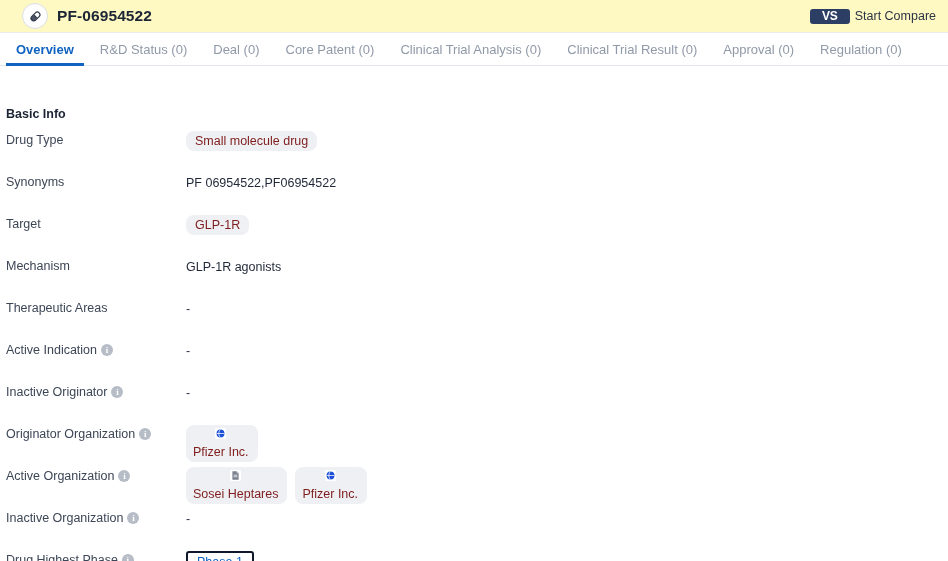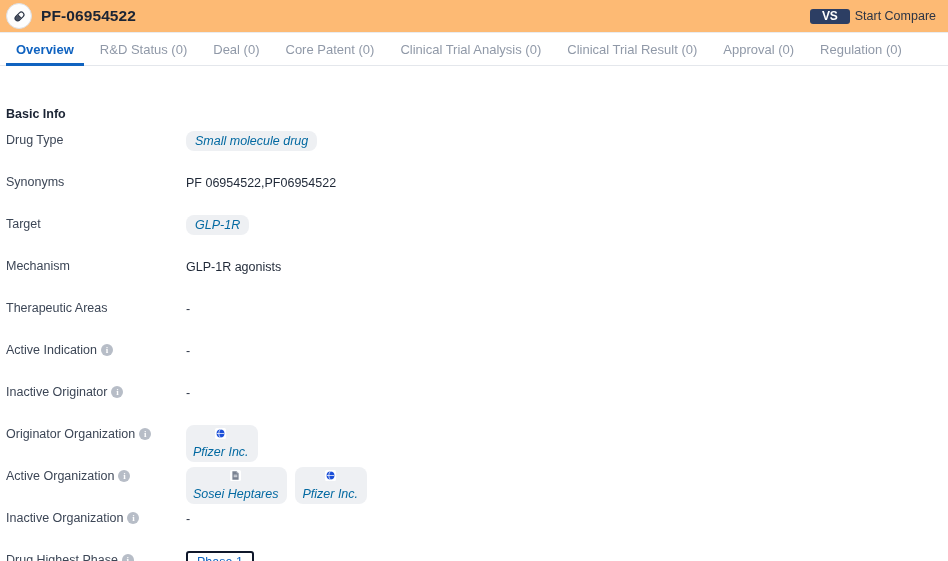--- a/index.html
+++ b/index.html
@@ -14,24 +14,24 @@
     color: #313a4b;
     overflow: hidden;
     position: relative;
   }
 
   
   .header {
     height: 33px;
     display: flex;
     align-items: center;
-    padding: 0 10px 0 6px;
+    padding: 0 10px 0 22px;
     box-sizing: border-box;
     border-bottom: 1px solid #e9ecef;
-    background: #fdba74;
+    background: #fef9c3;
   }
   .drug-icon {
     width: 24px;
     height: 24px;
     border-radius: 50%;
     border: 1px solid #dcdfe4;
     background: #fdfdfd;
     display: flex;
     align-items: center;
     justify-content: center;
@@ -175,27 +175,26 @@
   }
   .dash {
     font-size: 12.5px;
     color: #2b3445;
   }
   .chip {
     background: #eef0f3;
     border-radius: 8px;
     padding: 3px 9px;
     font-size: 12.5px;
-    color: #0369a1;
+    color: #7f1d1d;
     display: inline-flex;
     align-items: center;
     gap: 6px;
     white-space: nowrap;
     cursor: pointer;
-    font-style: italic;
   }
   .chip.org { padding: 3px 9px 3px 7px; flex-direction: column; }
   .chip-icon { display: flex; align-items: center; flex: 0 0 auto; }
   .chip-icon svg { display: block; }
   .phase-badge {
     border: 2px solid #0f172a;
     border-radius: 3px;
     background: #ffffff;
     color: #1063c0;
     font-size: 12.5px;

